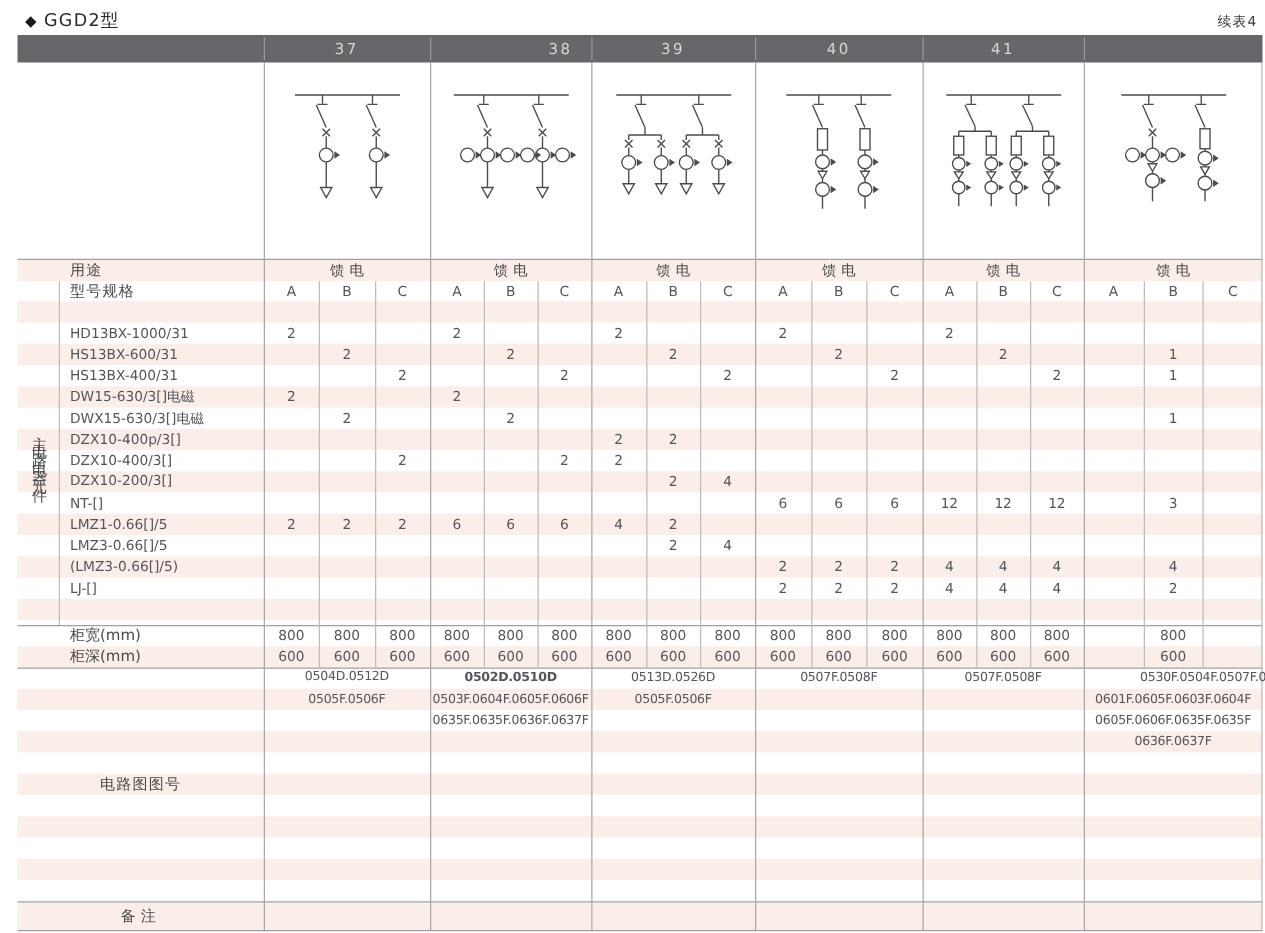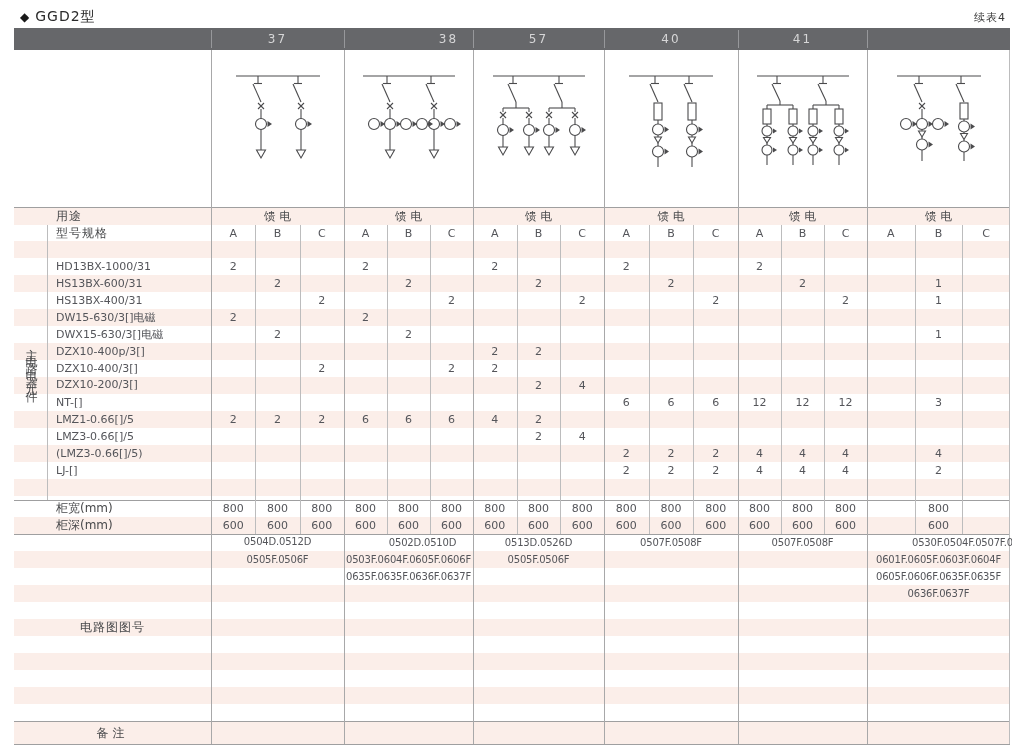--- a/index.html
+++ b/index.html
@@ -348,21 +348,21 @@
     <div class="vline-light" style="left: 767px; top: 197px; width: 1px; height: 309px;"></div>
     <div class="vline-light" style="left: 810px; top: 197px; width: 1px; height: 309px;"></div>
     <div class="vline-light" style="left: 901px; top: 197px; width: 1px; height: 309px;"></div>
     <div class="vline-light" style="left: 948px; top: 197px; width: 1px; height: 309px;"></div>
     <div class="vline-light" style="left: 33px; top: 197px; width: 1px; height: 275px;"></div>
     <div class="header-bar" style="left: 0px; top: 0px; width: 996px; height: 22px;"></div>
     <div class="hcell" style="left: 197px; top: 0px; width: 133px; height: 22px;">37</div>
     <div class="hsep" style="left: 197px; top: 2px; width: 1px; height: 18px;"></div>
     <div class="hcell" style="left: 330px; top: 0px; width: 129px; height: 22px; margin-left: 40px;">38</div>
     <div class="hsep" style="left: 330px; top: 2px; width: 1px; height: 18px;"></div>
-    <div class="hcell" style="left: 459px; top: 0px; width: 131px; height: 22px;">57</div>
+    <div class="hcell" style="left: 459px; top: 0px; width: 131px; height: 22px;">39</div>
     <div class="hsep" style="left: 459px; top: 2px; width: 1px; height: 18px;"></div>
     <div class="hcell" style="left: 590px; top: 0px; width: 134px; height: 22px;">40</div>
     <div class="hsep" style="left: 590px; top: 2px; width: 1px; height: 18px;"></div>
     <div class="hcell" style="left: 724px; top: 0px; width: 129px; height: 22px;">41</div>
     <div class="hsep" style="left: 724px; top: 2px; width: 1px; height: 18px;"></div>
     <div class="hsep" style="left: 853px; top: 2px; width: 1px; height: 18px;"></div>
     <div class="cell feed" style="left: 197px; top: 180px; width: 133px; height: 17px;">馈电</div>
     <div class="cell feed" style="left: 330px; top: 180px; width: 129px; height: 17px;">馈电</div>
     <div class="cell feed" style="left: 459px; top: 180px; width: 131px; height: 17px;">馈电</div>
     <div class="cell feed" style="left: 590px; top: 180px; width: 134px; height: 17px;">馈电</div>
@@ -486,21 +486,21 @@
     <div class="cell" style="left: 546.333px; top: 489px; width: 43.6667px; height: 17px;">600</div>
     <div class="cell" style="left: 590px; top: 489px; width: 44.6667px; height: 17px;">600</div>
     <div class="cell" style="left: 634.667px; top: 489px; width: 44.6667px; height: 17px;">600</div>
     <div class="cell" style="left: 679.333px; top: 489px; width: 44.6667px; height: 17px;">600</div>
     <div class="cell" style="left: 724px; top: 489px; width: 43px; height: 17px;">600</div>
     <div class="cell" style="left: 767px; top: 489px; width: 43px; height: 17px;">600</div>
     <div class="cell" style="left: 810px; top: 489px; width: 43px; height: 17px;">600</div>
     <div class="cell" style="left: 900.667px; top: 489px; width: 47.6667px; height: 17px;">600</div>
     <div class="circ-cell" style="left: 197px; top: 506px; width: 133px; height: 15px;">0504D.0512D</div>
     <div class="circ-cell" style="left: 197px; top: 523px; width: 133px; height: 17px;">0505F.0506F</div>
-    <div class="circ-cell" style="left: 344px; top: 506px; width: 129px; height: 17px;">0502D.0510D</div>
+    <div class="circ-cell" style="left: 330px; top: 506px; width: 129px; height: 17px; font-weight: bold;">0502D.0510D</div>
     <div class="circ-cell" style="left: 330px; top: 523px; width: 129px; height: 17px;">0503F.0604F.0605F.0606F</div>
     <div class="circ-cell" style="left: 330px; top: 540px; width: 129px; height: 17px;">0635F.0635F.0636F.0637F</div>
     <div class="circ-cell" style="left: 459px; top: 506px; width: 131px; height: 17px;">0513D.0526D</div>
     <div class="circ-cell" style="left: 459px; top: 523px; width: 131px; height: 17px;">0505F.0506F</div>
     <div class="circ-cell" style="left: 590px; top: 506px; width: 134px; height: 17px;">0507F.0508F</div>
     <div class="circ-cell" style="left: 724px; top: 506px; width: 129px; height: 17px;">0507F.0508F</div>
     <div class="circ-cell" style="left: 889px; top: 506px; width: 143px; height: 17px;">0530F.0504F.0507F.0508F</div>
     <div class="circ-cell" style="left: 853px; top: 523px; width: 143px; height: 17px;">0601F.0605F.0603F.0604F</div>
     <div class="circ-cell" style="left: 853px; top: 540px; width: 143px; height: 17px;">0605F.0606F.0635F.0635F</div>
     <div class="circ-cell" style="left: 853px; top: 557px; width: 143px; height: 17px;">0636F.0637F</div>

